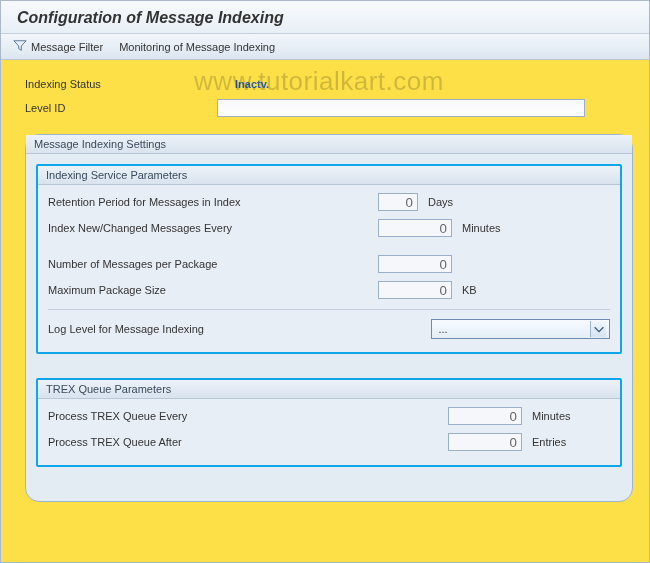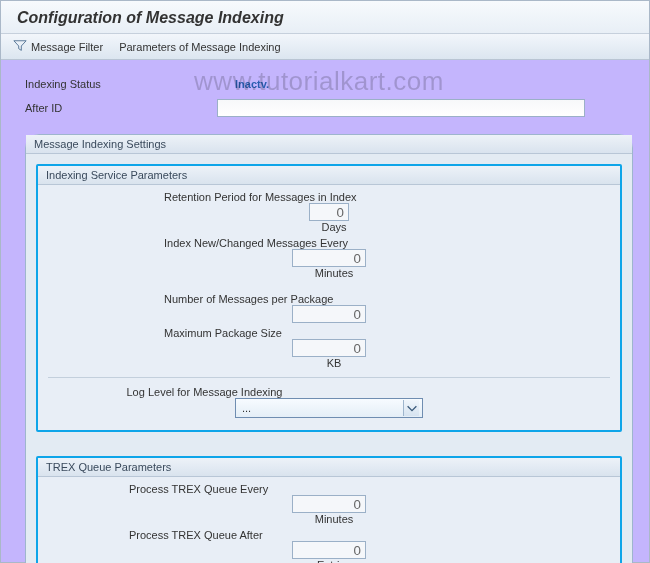--- a/index.html
+++ b/index.html
@@ -5,21 +5,21 @@
     * { box-sizing: border-box; margin: 0; padding: 0; }
     body {
       font-family: Arial, Helvetica, sans-serif;
       font-size: 11px;
       background: #e6eef6;
       width: 650px;
       height: 563px;
       overflow: hidden;
       color: #333;
     }
-    .window { border: 1px solid #aab8c8; background: #c4b5fd; width: 100%; height: 100%; position: relative; }
+    .window { border: 1px solid #aab8c8; background: #fde047; width: 100%; height: 100%; position: relative; }
     .header {
       background: linear-gradient(#f7fafd, #e8eff6);
       padding: 8px 16px 6px 16px;
       border-bottom: 1px solid #c6d0dc;
     }
     .header h1 {
       font-size: 16px; font-style: italic; font-weight: bold; color: #333;
     }
     .toolbar {
       display: flex; gap: 16px; align-items: center;
@@ -53,21 +53,21 @@
     }
     .group-body { padding: 6px 10px 10px 10px; }
     .subgroup {
       border: 2px solid #0ea5e9;
       border-radius: 2px;
       margin: 4px 0 24px 0;
       background: #e8eef6;
     }
     .subgroup .group-body { padding: 6px 10px 8px 10px; }
     .hr-sep { border-top: 1px solid #c3cfdc; margin: 8px 0; }
-    .field-row { display: flex; align-items: center; margin-bottom: 4px; min-height: 22px; flex-direction: column; }
+    .field-row { display: flex; align-items: center; margin-bottom: 4px; min-height: 22px; }
     .field-label { width: 330px; color: #333; }
     .num-input {
       width: 74px; height: 18px;
       border: 1px solid #9bb0c7;
       background: #f5f7fa;
       color: #666;
       text-align: right;
       padding: 1px 4px;
     }
     .unit { margin-left: 10px; color: #333; }
@@ -110,34 +110,34 @@
   <div class="toolbar">
     <div class="toolbar-item">
       <span>
         <svg class="icon" viewBox="0 0 16 16">
             <path d="M1 2h14l-5.5 6v5l-3-2V8L1 2z" fill="none" stroke="#4a6b8f" stroke-width="1"></path>
           </svg>
       </span>
       <span>Message Filter</span>
     </div>
     <div class="toolbar-item">
-      <span>Parameters of Message Indexing</span>
+      <span>Monitoring of Message Indexing</span>
     </div>
   </div>
 
   <div class="watermark">www.tutorialkart.com</div>
 
   <div class="content">
 
     <div class="row">
       <div class="label">Indexing Status</div>
       <div class="value-inactive">Inactv.</div>
     </div>
     <div class="row">
-      <div class="label" style="width:192px">After ID</div>
+      <div class="label" style="width:192px">Level ID</div>
       <input class="input-wide" type="text" value="" style="">
     </div>
 
     <div class="groupbox">
       <div class="group-title">Message Indexing Settings</div>
       <div class="group-body">
 
         <div class="subgroup">
           <div class="group-title">Indexing Service Parameters</div>
           <div class="group-body">

